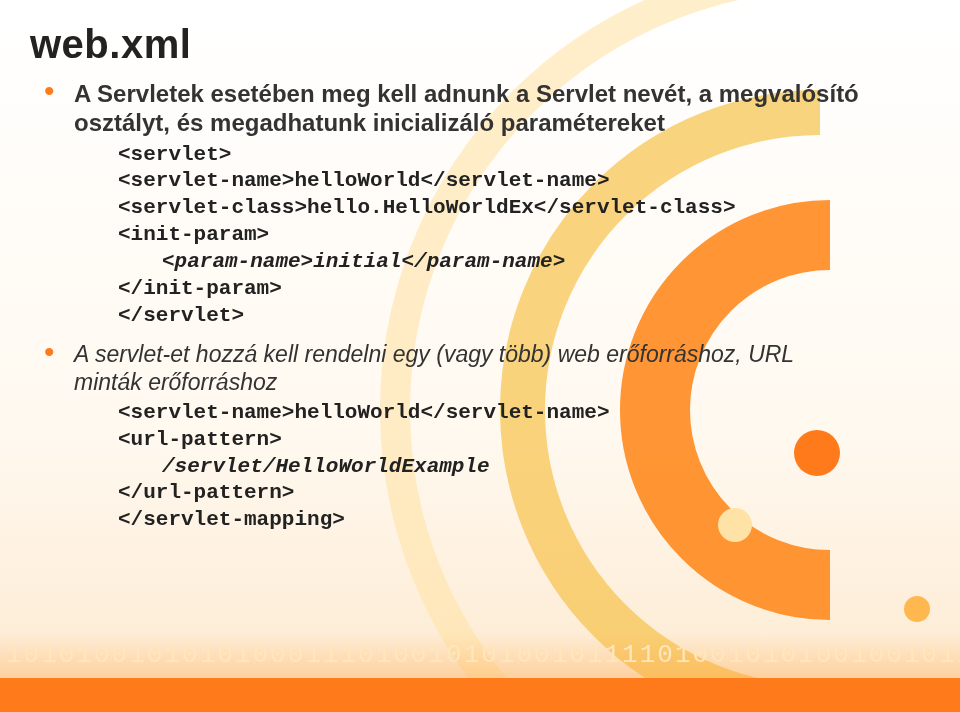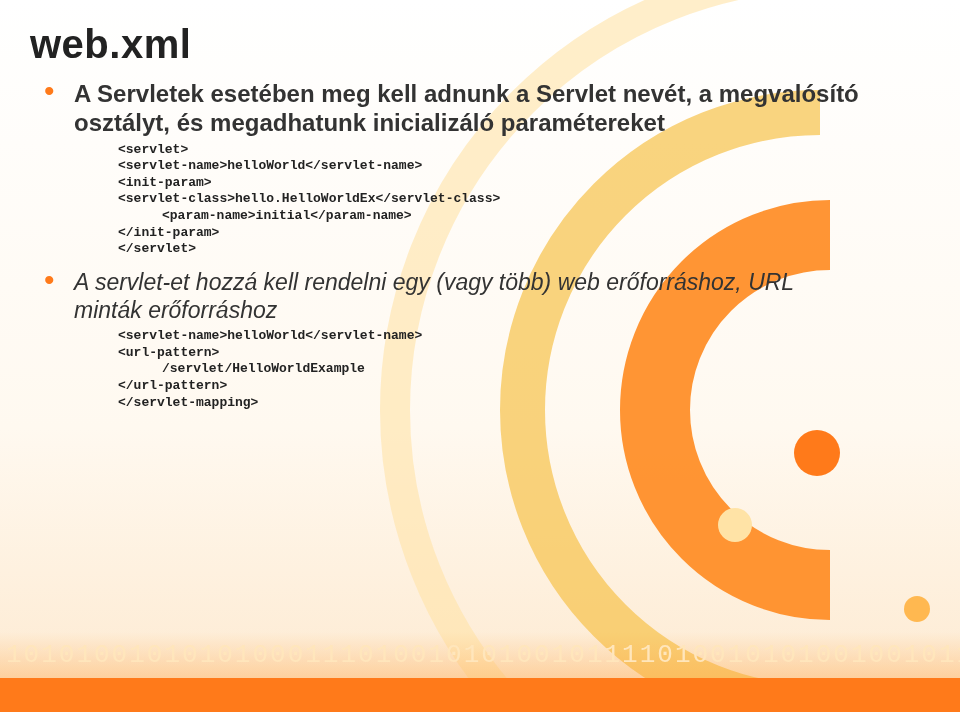--- a/index.html
+++ b/index.html
@@ -46,25 +46,25 @@
   }
   ul.bullets { list-style: none; padding-left: 6px; }
   ul.bullets > li { position: relative; padding-left: 38px; margin-bottom: 10px; }
   ul.bullets > li::before {
     content: "•"; position: absolute; left: 8px; top: -3px;
     color: #ff7a1a; font-size: 30px; line-height: 1;
   }
   .body-text { font-size: 24px; color: #333; line-height: 1.22; font-weight: bold; }
   .italic { font-style: italic; font-size: 23px; color: #333; line-height: 1.22; }
   .code {
-    font-family: "Courier New", monospace; font-weight: bold; font-size: 13px;
+    font-family: "Courier New", monospace; font-weight: bold; font-size: 21px;
     color: #222; line-height: 1.28;
   }
   .code .ind1 { padding-left: 44px; display:block; }
-  .code .ind2 { padding-left: 88px; display:block; }
+  .code .ind2 { padding-left: 88px; display:block;font-style:italic; }
   .code .ind0 { padding-left: 44px; display:block; }
   .block { margin-top: 4px; }
 </style>
 </head>
 <body>
 
 <div class="slide">
   <div class="curve3"></div>
   <div class="curve2"></div>
   <div class="curve1"></div>
@@ -74,22 +74,22 @@
 
   <div class="content">
     <div class="title">web.xml</div>
 
     <ul class="bullets">
       <li>
         <div class="body-text">A Servletek esetében meg kell adnunk a Servlet nevét, a megvalósító osztályt, és megadhatunk inicializáló paramétereket</div>
         <div class="code block">
           <span class="ind0">&lt;servlet&gt;</span>
           <span class="ind1">&lt;servlet-name&gt;helloWorld&lt;/servlet-name&gt;</span>
+          <span class="ind1">&lt;servlet-class&gt;hello.HelloWorldEx&lt;/servlet-class&gt;</span>
           <span class="ind1">&lt;init-param&gt;</span>
-          <span class="ind1">&lt;servlet-class&gt;hello.HelloWorldEx&lt;/servlet-class&gt;</span>
           <span class="ind2">&lt;param-name&gt;initial&lt;/param-name&gt;</span>
           <span class="ind1">&lt;/init-param&gt;</span>
           <span class="ind0">&lt;/servlet&gt;</span>
         </div>
       </li>
 
       <li>
         <div class="italic">
           <span>A servlet-et hozzá kell rendelni egy (vagy több) web erőforráshoz, URL</span><br>
           <span>minták erőforráshoz</span>

